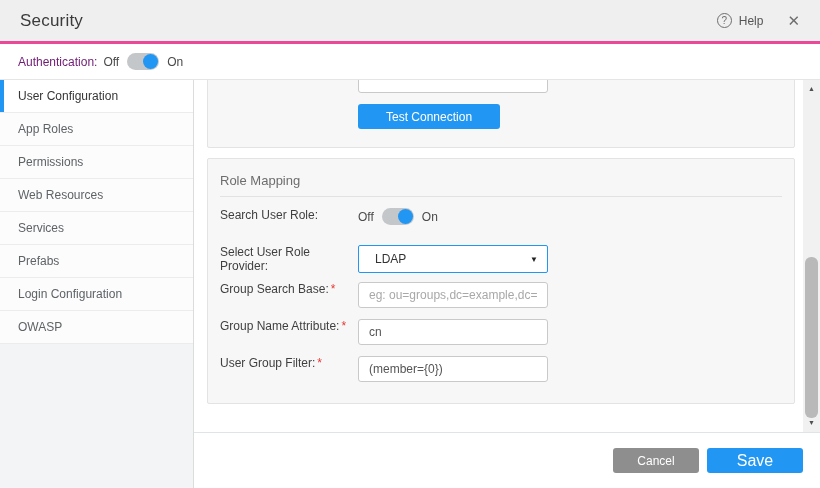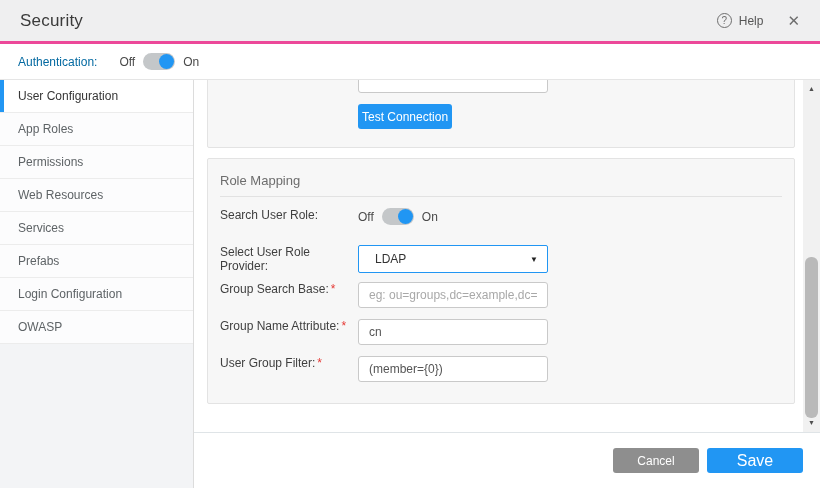--- a/index.html
+++ b/index.html
@@ -14,21 +14,21 @@
   .help-wrap { display:flex; align-items:center; gap:7px; cursor:pointer; }
   .help-circle { width:15px; height:15px; border:1.4px solid #6e6e6e; border-radius:50%;
                  display:flex; align-items:center; justify-content:center;
                  font-size:10px; color:#6e6e6e; line-height:1; }
   .help-text { font-size:12px; color:#555; }
   .close-x { font-size:15px; color:#6e6e6e; margin-left:24px; cursor:pointer; line-height:1; }
 
   
   .auth-bar { height:36px; background:#fff; border-bottom:1px solid #e5e5e5;
               display:flex; align-items:center; padding:0 18px; }
-  .auth-bar .auth-label { font-size:12px; font-weight:500; color:#0369a1; margin-right:22px; }
+  .auth-bar .auth-label { font-size:12px; font-weight:500; color:#701a75; margin-right:6px; }
   .toggle-off, .toggle-on { font-size:12px; color:#4a4a4a; }
   .toggle { width:32px; height:17px; border-radius:9px; background:#c4c7c9;
             position:relative; margin:0 8px; cursor:pointer; flex:0 0 auto; }
   .toggle .knob { position:absolute; top:1px; right:1px; width:15px; height:15px;
                   border-radius:50%; background:#2196f3; }
 
   
   .layout { display:flex; height:408px; }
 
   
@@ -41,21 +41,21 @@
 
   
   .main { flex:1; position:relative; background:#fff; }
   .scroll-area { position:absolute; top:0; left:0; right:17px; height:352px; overflow:hidden; }
 
   .card { background:#f7f7f7; border:1px solid #e3e3e3; border-radius:2px;
           margin-left:13px; margin-right:8px; }
   .card1 { margin-top:-60px; height:128px; padding:46px 0 0 150px; }
   .partial-input { width:190px; height:26px; border:1px solid #c9c9c9; border-radius:3px;
                    background:#fff; padding:0 10px; font-size:12px; color:#555; display:block; }
-  .btn-primary { display:inline-block; margin-top:11px; height:25px; padding:0 4px;
+  .btn-primary { display:inline-block; margin-top:11px; height:25px; padding:0 28px;
                  background:#2196f3; color:#fff; border:none; border-radius:3px;
                  font-size:12px; font-weight:500; font-family:inherit; cursor:pointer; }
 
   .card2 { margin-top:10px; height:246px; padding:12px; }
   .section-title { font-size:13px; color:#6d6d6d; padding:2px 0 8px 0; }
   .section-divider { border-bottom:1px solid #e2e2e2; margin:0 0 5px 0; }
 
   .form-row { display:flex; align-items:flex-start; margin-top:11px; height:26px; }
   .form-row:first-of-type { margin-top:16px; }
   .form-label { width:138px; font-size:12px; color:#3f3f3f; flex:0 0 auto; }

